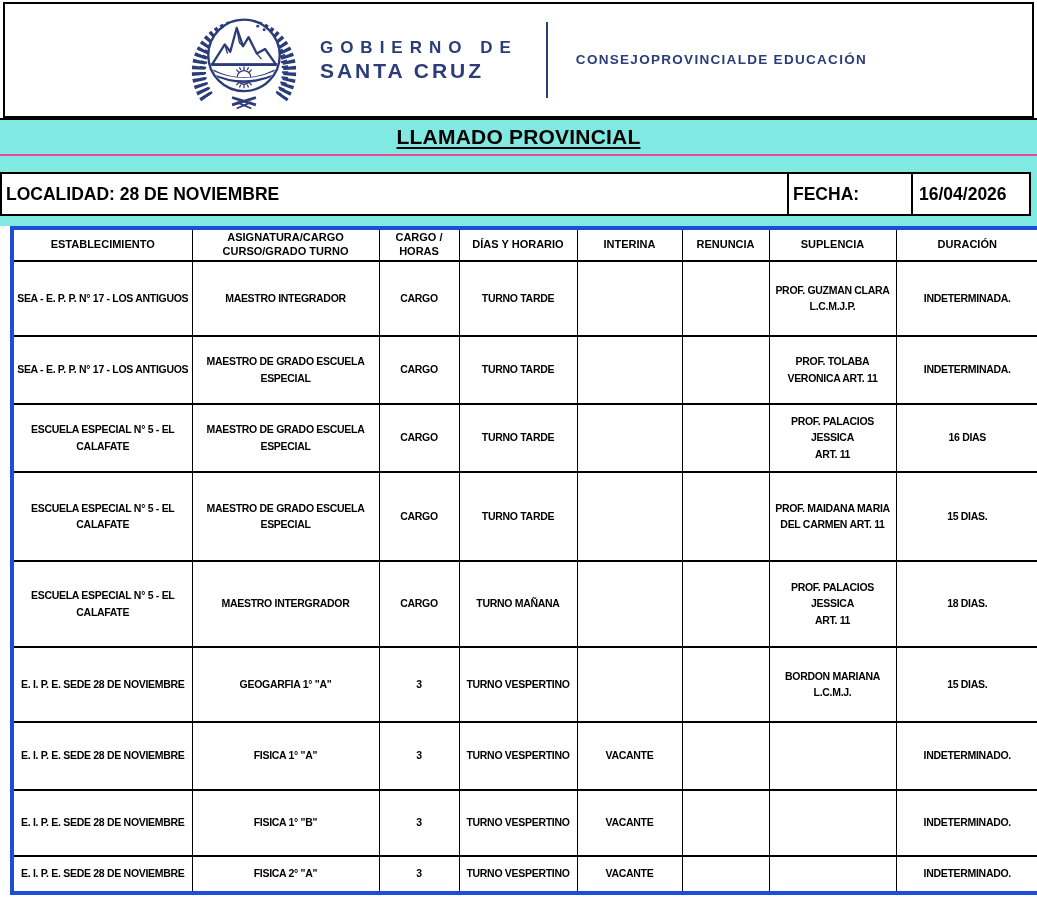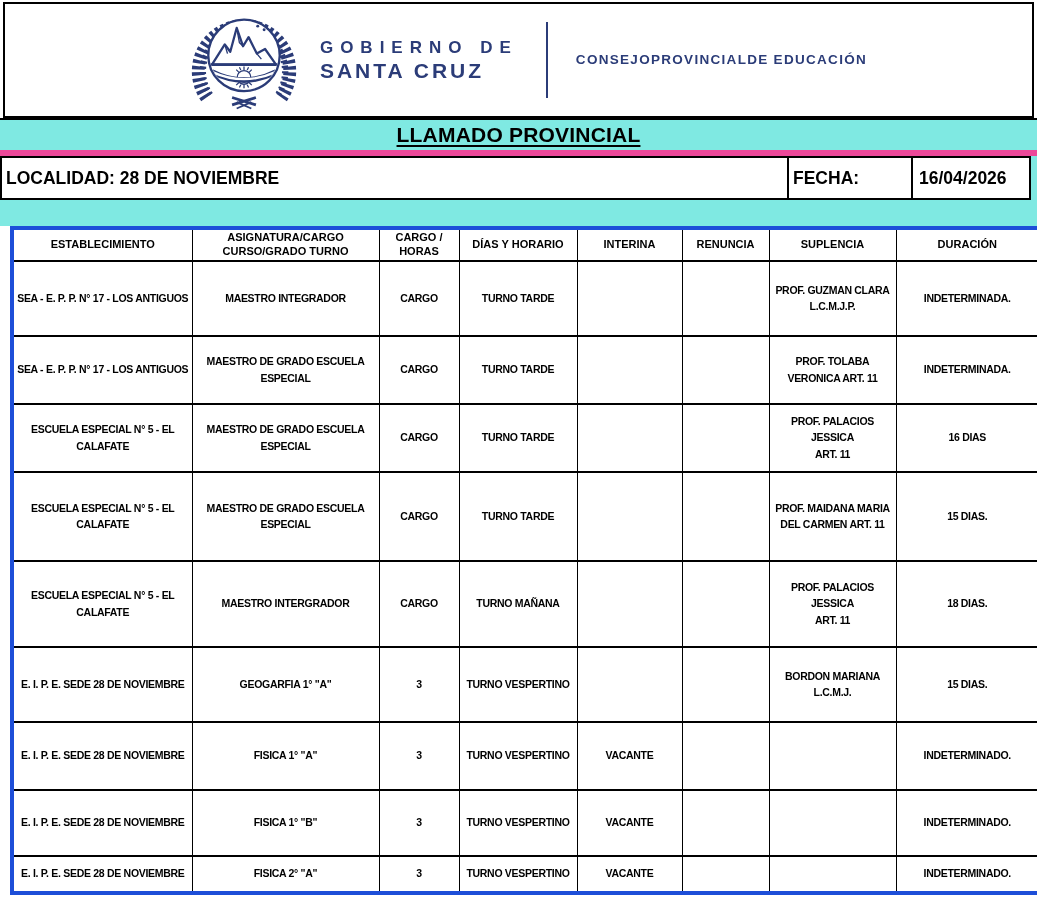--- a/index.html
+++ b/index.html
@@ -14,28 +14,28 @@
   .seal { width:124px; height:108px; flex:0 0 auto; }
   .gov-text { display:flex; flex-direction:column; justify-content:center; }
   .gov-line1 { font-size:17px; font-weight:600; letter-spacing:7px; color:#2B3C78; }
   .gov-line2 { font-size:21px; font-weight:800; letter-spacing:3px; color:#2B3C78; margin-top:1px; }
   .v-divider { width:2px; height:76px; background:#2B3C78; margin:0 14px; }
   .council { display:flex; flex-direction:row; justify-content:center; }
   .council div { font-size:13.5px; font-weight:700; letter-spacing:1.3px; color:#2B3C78; line-height:1.45; }
 
   
   .title-band {
-    height:38px; background:#7FE9E2; border-top:2px solid #000; border-bottom:6px solid #ec4899;
+    height:38px; background:#7FE9E2; border-top:2px solid #000; border-bottom:2px solid #ec4899;
     display:flex; align-items:center; justify-content:center;
   }
   .title-band .title {
     font-size:21px; font-weight:800; text-decoration:underline;
     text-decoration-thickness:2px; text-underline-offset:3px; letter-spacing:0.2px;
   }
-  .info-band { height:50px; background:#7FE9E2; padding-top:0; }
+  .info-band { height:50px; background:#7FE9E2; padding-top:16px; }
   .info-row { display:flex; width:1031px; height:44px; }
   .box { background:#fff; border:2px solid #000; display:flex; align-items:center; }
   .box-localidad { flex:1 1 auto; padding-left:4px; font-size:17.5px; font-weight:800; }
   .box-fecha { width:126px; margin-left:-2px; padding-left:4px; font-size:17.5px; font-weight:800; }
   .box-fecha-value { width:120px; margin-left:-2px; padding-left:6px; font-size:17.5px; font-weight:800; }
   .bottom-band { height:20px; background:#7FE9E2; }
 
   
   table.positions {
     margin-left:10px; width:1028px; border-collapse:collapse; table-layout:fixed;

